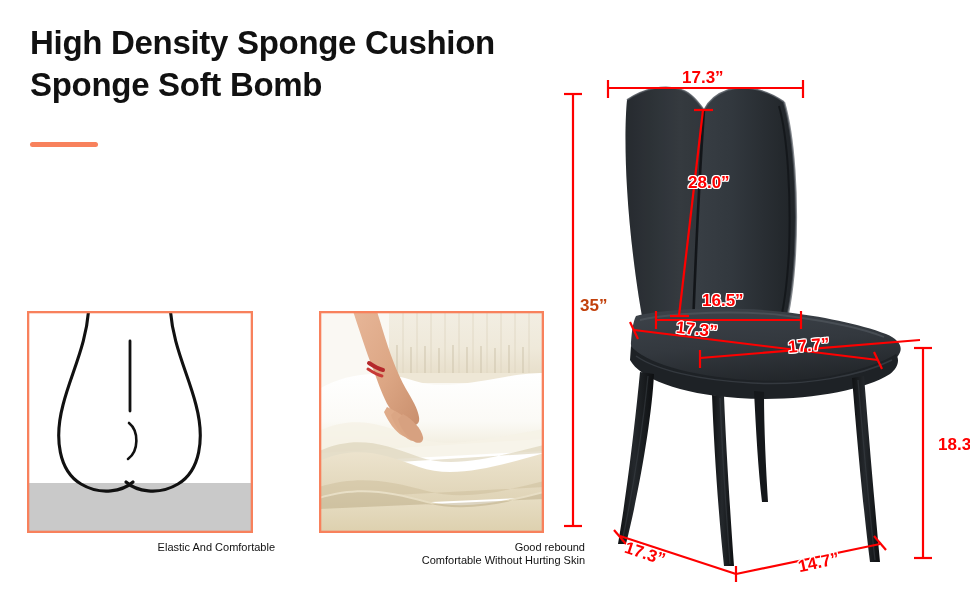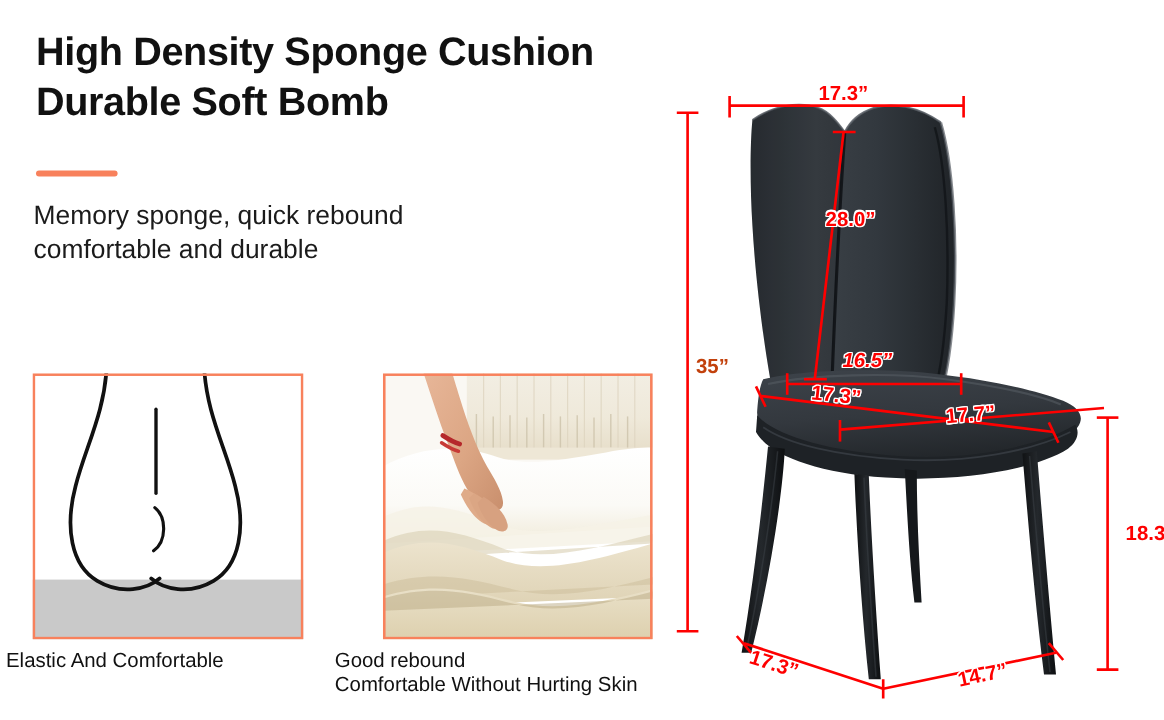--- a/index.html
+++ b/index.html
@@ -33,21 +33,21 @@
   .subhead div { white-space:nowrap; }
 
   
   .box {
     position:absolute; overflow:hidden; background:#ffffff;
   }
   #box-elastic { left:27px;  top:311px; width:226px; height:222px; }
   #box-rebound { left:319px; top:311px; width:225px; height:222px; }
 
   .cap {
-    position:absolute; text-align:left; font-size:17px;
+    position:absolute; text-align:right; font-size:11px;
     line-height:1.18; color:#111111; white-space:pre-line;
   }
   #cap-elastic { left:5px;   top:541px; width:270px; }
   #cap-rebound { left:279px; top:541px; width:306px; }
 
   .box svg, .box .photo { display:block; width:100%; height:100%; }
 
   
   #chair-area { position:absolute; left:548px; top:58px; width:422px; height:530px; }
   #chair-area svg { display:block; }
@@ -60,29 +60,25 @@
        1px 1px 0 #fff, -1px -1px 0 #fff, 1px -1px 0 #fff, -1px 1px 0 #fff;
   }
 </style>
 </head>
 <body>
 
 <div id="stage">
 
   <div class="headline">
     <div>High Density Sponge Cushion</div>
-    <div>Durable Soft Bomb</div>
+    <div>Sponge Soft Bomb</div>
   </div>
 
   <div class="rule" id="accent-rule" style="background: rgb(248, 129, 92);"></div>
 
-  <div class="subhead">
-    <div>Memory sponge, quick rebound</div>
-    <div>comfortable and durable</div>
-  </div>
 
   <div class="box" id="box-elastic">
     <svg viewBox="0 0 226 222" preserveAspectRatio="none">
       <rect x="0" y="0" width="226" height="222" fill="#ffffff"></rect>
 
       <rect id="floor-band" x="0" y="172" width="226" height="50" fill="#c9c9c9"></rect>
 
       <path d="M62,-6 C60,34 44,62 36,94 C27,128 32,160 54,173 C74,185 96,180 106,171" fill="none" stroke="#111111" stroke-width="3.1" stroke-linecap="round"></path>
       <path d="M143,-6 C145,34 161,62 169,94 C178,128 173,160 151,173
                C131,185 109,180 99,171" fill="none" stroke="#111111" stroke-width="3.1" stroke-linecap="round"></path>
@@ -296,21 +292,21 @@
 
         <line x1="188" y1="516" x2="332" y2="486"></line>
         <line x1="188" y1="508" x2="188" y2="524"></line>
         <line x1="326" y1="478" x2="338" y2="492"></line>
       </g>
     </svg>
 
     <div class="dimtxt" style="left: 134px; top: 10px; color: rgb(254, 0, 0);">17.3”</div>
     <div class="dimtxt" style="left: 140px; top: 115px; transform: rotate(0deg); color: rgb(254, 0, 0);">28.0”</div>
     <div class="dimtxt" style="left: 32px; top: 238px; color: #c2410c;">35”</div>
-    <div class="dimtxt" style="left: 154px; top: 233px; color: rgb(254, 0, 0); font-style: italic;">16.5”</div>
+    <div class="dimtxt" style="left: 154px; top: 233px; color: rgb(254, 0, 0);">16.5”</div>
     <div class="dimtxt" style="left: 128px; top: 262px; transform: rotate(6deg); color: rgb(254, 0, 0);">17.3”</div>
     <div class="dimtxt" style="left: 240px; top: 278px; transform: rotate(-5deg); color: rgb(254, 0, 0);">17.7”</div>
     <div class="dimtxt" style="left: 390px; top: 377px; color: rgb(254, 0, 0);">18.3”</div>
     <div class="dimtxt" style="left: 76px; top: 486px; transform: rotate(18deg); color: rgb(254, 0, 0);">17.3”</div>
     <div class="dimtxt" style="left: 250px; top: 495px; transform: rotate(-12deg); color: rgb(254, 0, 0);">14.7”</div>
   </div>
 
 </div>
 
 </body></html>

